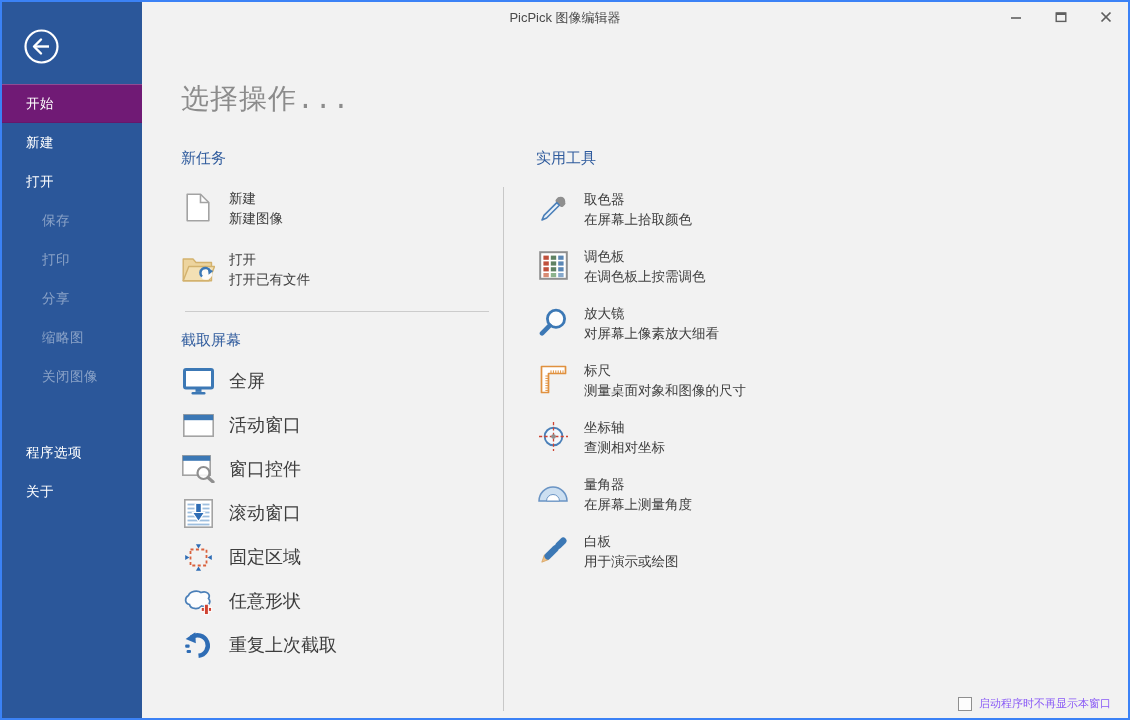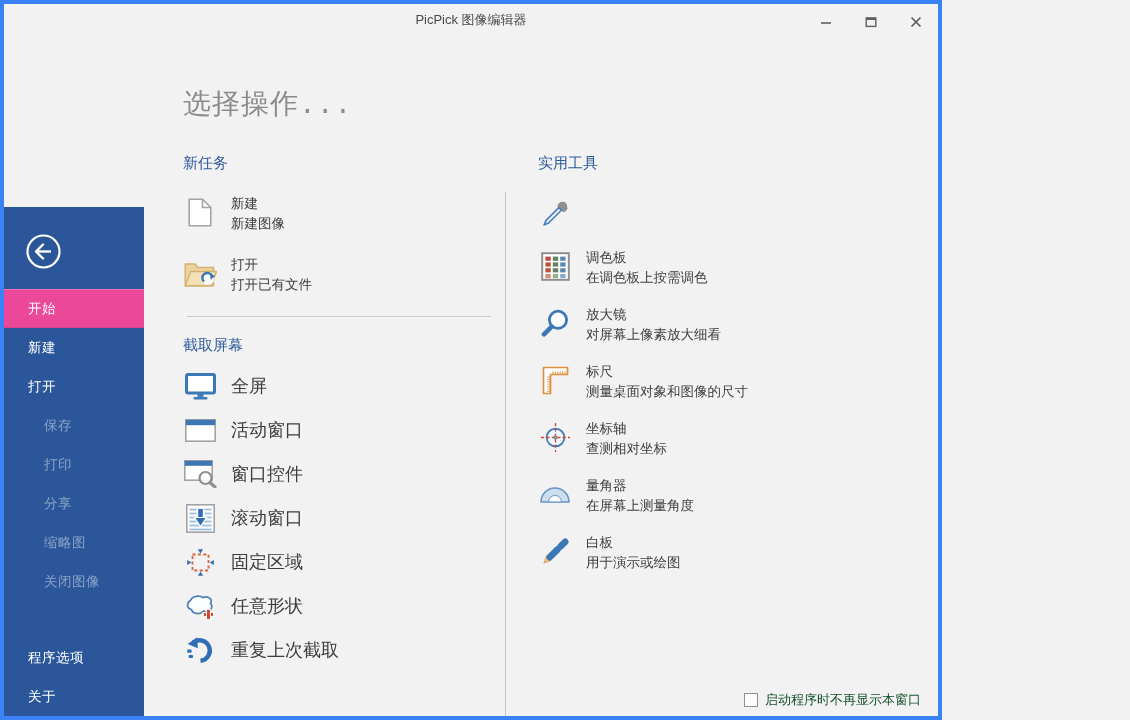--- a/index.html
+++ b/index.html
@@ -2,37 +2,37 @@
 <html><head>
 <meta charset="utf-8">
 <style>
   * { box-sizing: border-box; margin: 0; padding: 0; }
   html,body { width:1130px; height:720px; }
   body {
     font-family: "Liberation Sans", "DejaVu Sans", sans-serif;
     background:#f2f2f2;
   }
   .window{
-    position:relative; width:942px; height:720px;
-    border:4px solid #3b82f6; background:#f2f2f2;
-    display:flex; overflow:hidden;align-items:flex-end;
+    position:relative; width:1130px; height:720px;
+    border:2px solid #3b82f6; background:#f2f2f2;
+    display:flex; overflow:hidden;
   }
   
   .sidebar{
     width:140px; flex:0 0 140px; background:#2b579a; color:#fff;
     display:flex; flex-direction:column;
   }
   .back-btn{ margin:26px 0 0 21px; width:37px; height:37px; cursor:default; }
   .nav{ margin-top:19px; display:flex; flex-direction:column; }
   .nav-item{
     height:39px; display:flex; align-items:center; padding-left:24px;
     font-size:13.5px; color:#ffffff; cursor:default; letter-spacing:.5px;
   }
   .nav-item.selected{
-    background:#ec4899;
+    background:#701a75;
     box-shadow: inset 0 1px 0 rgba(255,255,255,.22), inset 0 -1px 0 rgba(0,0,0,.08);
   }
   .nav-item.disabled{ color:rgba(255,255,255,.44);padding-left:40px; }
   .nav-bottom{ margin-top:37px; }
   
   .main{ flex:1; position:relative; display:flex; flex-direction:column; }
   .titlebar-title{
     position:absolute; left:0; right:0; top:0; height:31px;
     line-height:31px; text-align:center; font-size:13px; color:#4a4a4a;
     pointer-events:none; z-index:2;
@@ -65,21 +65,21 @@
   .capture-item .icon-box{ height:34px; }
   .capture-label{ font-size:18px; color:#3d3d3d; }
   
   .footer-check{
     position:absolute; right:17px; bottom:7px;
     display:flex; align-items:center; gap:7px; cursor:default;
   }
   .checkbox{
     width:14px; height:14px; background:#fdfdfd; border:1px solid #8f8f8f;
   }
-  .footer-check .lbl{ font-size:13px; color:#14532d; }
+  .footer-check .lbl{ font-size:11px; color:#8b5cf6; }
 </style>
 </head>
 <body>
 
 <div class="window">
 
   <div class="titlebar-title">PicPick 图像编辑器</div>
 
   <div class="sidebar">
     <div class="back-btn">
@@ -273,20 +273,24 @@
           <div class="tool-list">
 
             <div class="tool-item">
               <div class="icon-box">
                 <svg width="29" height="29" viewBox="0 0 29 29">
                   <circle cx="21.8" cy="7.2" r="4.4" fill="#8f8f8f"></circle>
                   <rect x="16.5" y="4.8" width="10" height="6.4" rx="2" transform="rotate(45 21.5 8)" fill="#8f8f8f"></rect>
                   <path d="M17.8 8.6 L20.4 11.2 L7.6 24 L3 26 L5 21.4 Z" fill="#e9f1f9" stroke="#4a7fb8" stroke-width="1.6" stroke-linejoin="round"></path>
                 </svg>
               </div>
+              <div class="item-text">
+                <div class="t">取色器</div>
+                <div class="s">在屏幕上拾取颜色</div>
+              </div>
             </div>
 
             <div class="tool-item">
               <div class="icon-box">
                 <svg width="29" height="29" viewBox="0 0 29 29">
                   <rect x="1.2" y="1.2" width="26.6" height="26.6" fill="#ffffff" stroke="#8f8f8f" stroke-width="2"></rect>
                   <rect x="4.4" y="4.6" width="5.4" height="4.2" fill="#c0503c"></rect>
                     <rect x="11.8" y="4.6" width="5.4" height="4.2" fill="#5f8263"></rect>
                     <rect x="19.2" y="4.6" width="5.4" height="4.2" fill="#5b87b5"></rect>
                   <rect x="4.4" y="10.4" width="5.4" height="4.2" fill="#c0503c"></rect>

